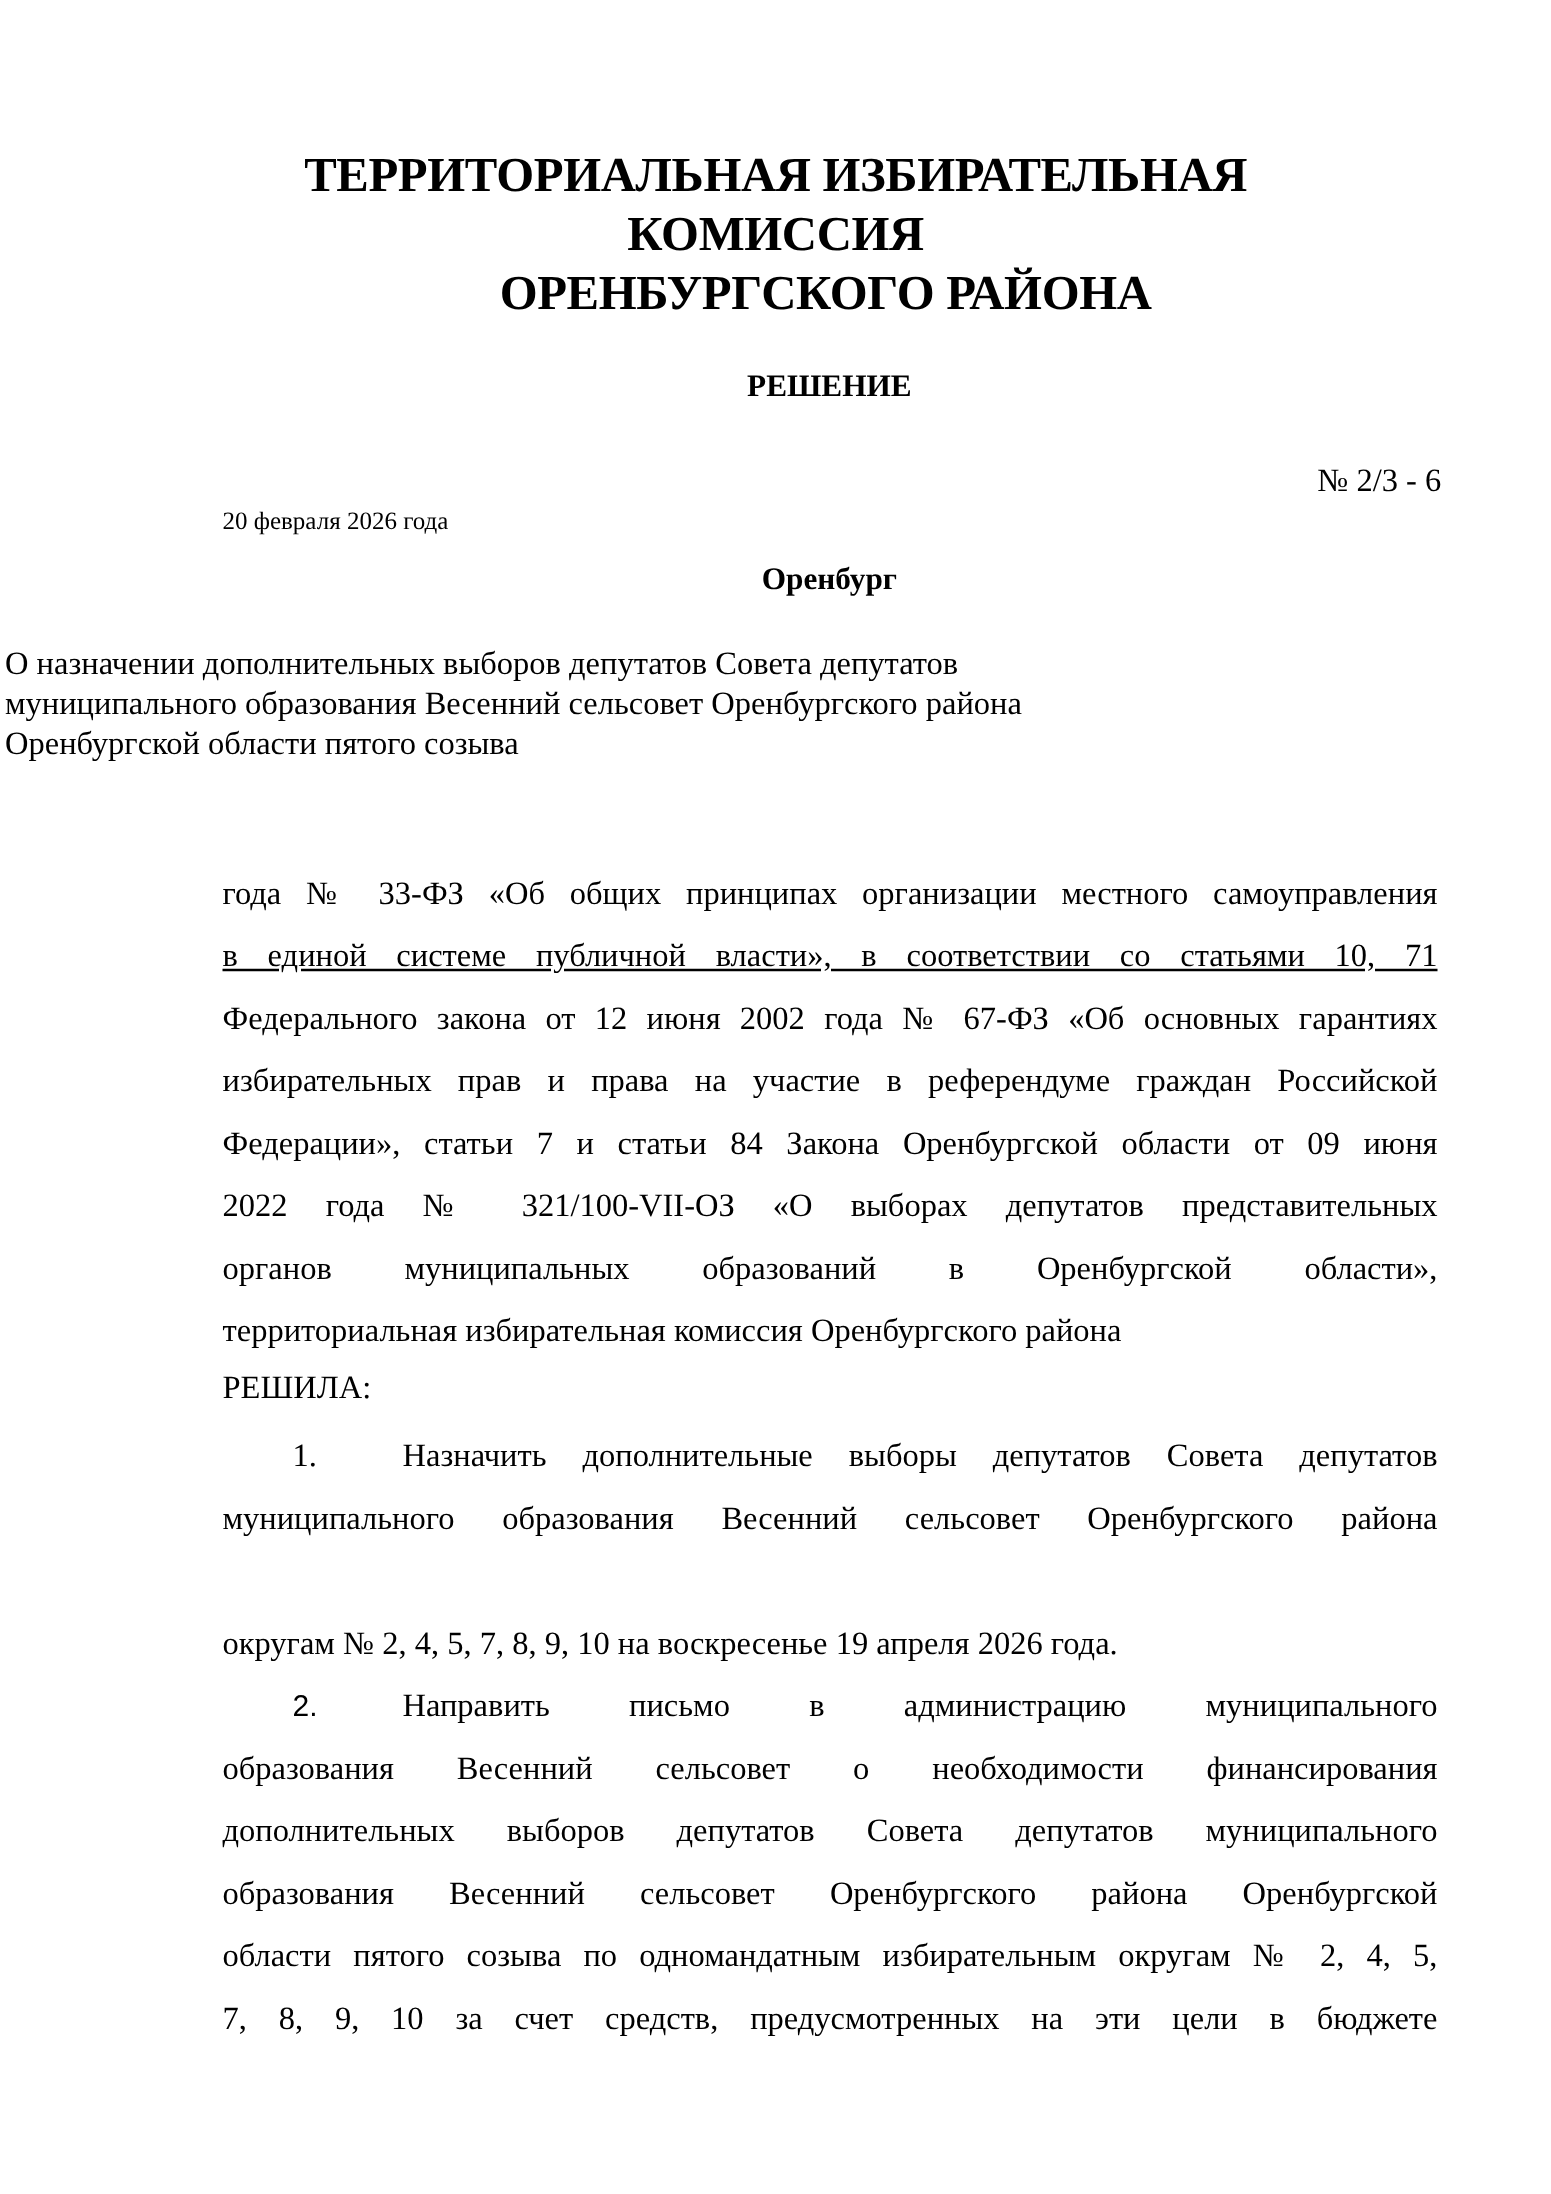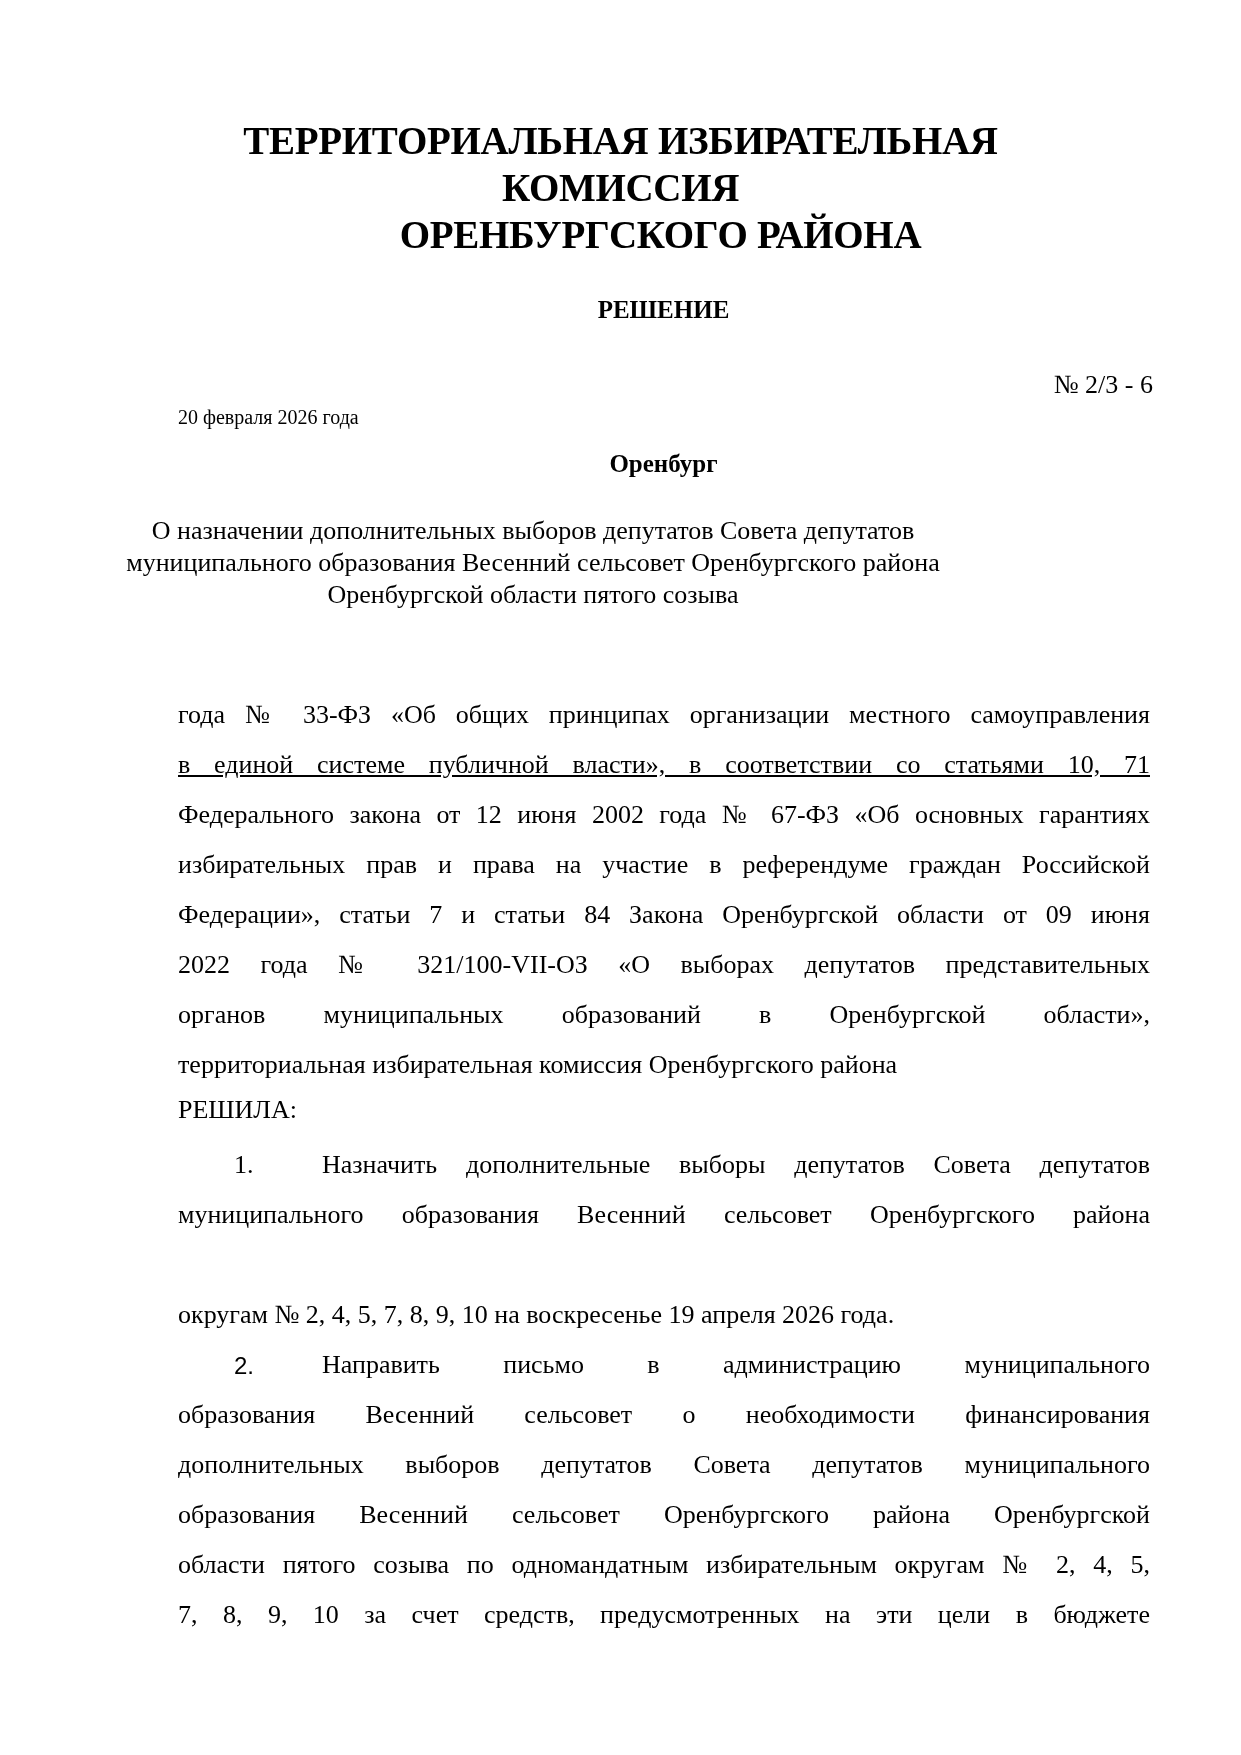--- a/index.html
+++ b/index.html
@@ -7,21 +7,21 @@
   .page { position: absolute; left: 0; top: 0; width: 1241px; height: 1755px; background: #fff; }
   .serif { font-family: "Liberation Serif", "DejaVu Serif", serif; }
   .title {
     position: absolute; left: 0; width: 1241px; text-align: center;
     font-weight: bold; font-size: 39px; line-height: 46px; letter-spacing: -0.3px;
   }
   .center-bold { position: absolute; left: 0; width: 1241px; text-align: center; font-weight: bold; font-size: 25px; margin-left: 43px; }
   .line { position: absolute; font-size: 26px; line-height: 30px; white-space: nowrap; }
   .just { left: 178px; width: 972px; text-align: justify; text-align-last: justify; }
   .left { left: 178px; }
-  .centered { left: 17px; width: 1032px; text-align: center; }
+  .centered { left: 4px; width: 1032px; }
   .date { position: absolute; left: 178px; top: 370px; font-size: 20px; margin-top: 36px; }
   .number { position: absolute; right: 88px; top: 370px; font-size: 26px; }
   .item-num { position: absolute; font-size: 26px; }
   .item-num.sans { font-family: "Liberation Sans", "DejaVu Sans", sans-serif; font-size: 24px; }
 </style>
 </head>
 <body>
 
 <div class="page serif">
 

